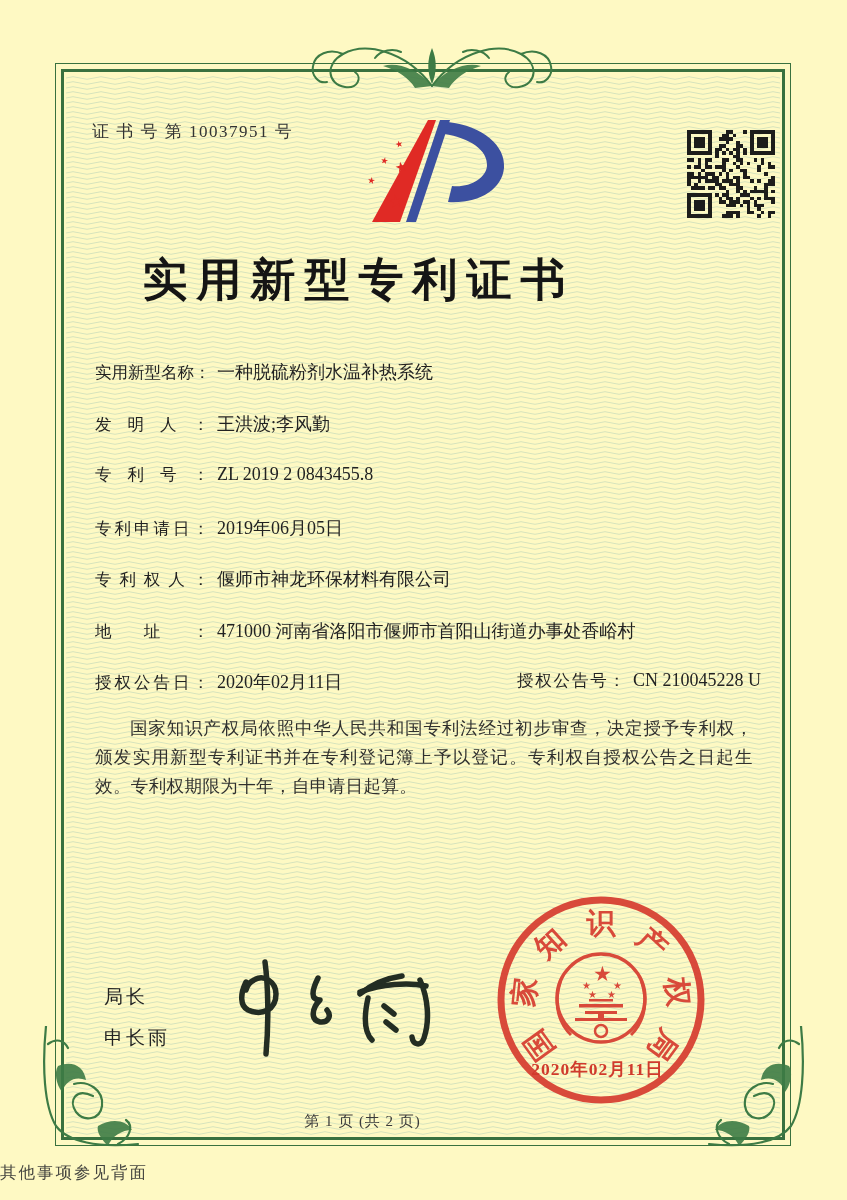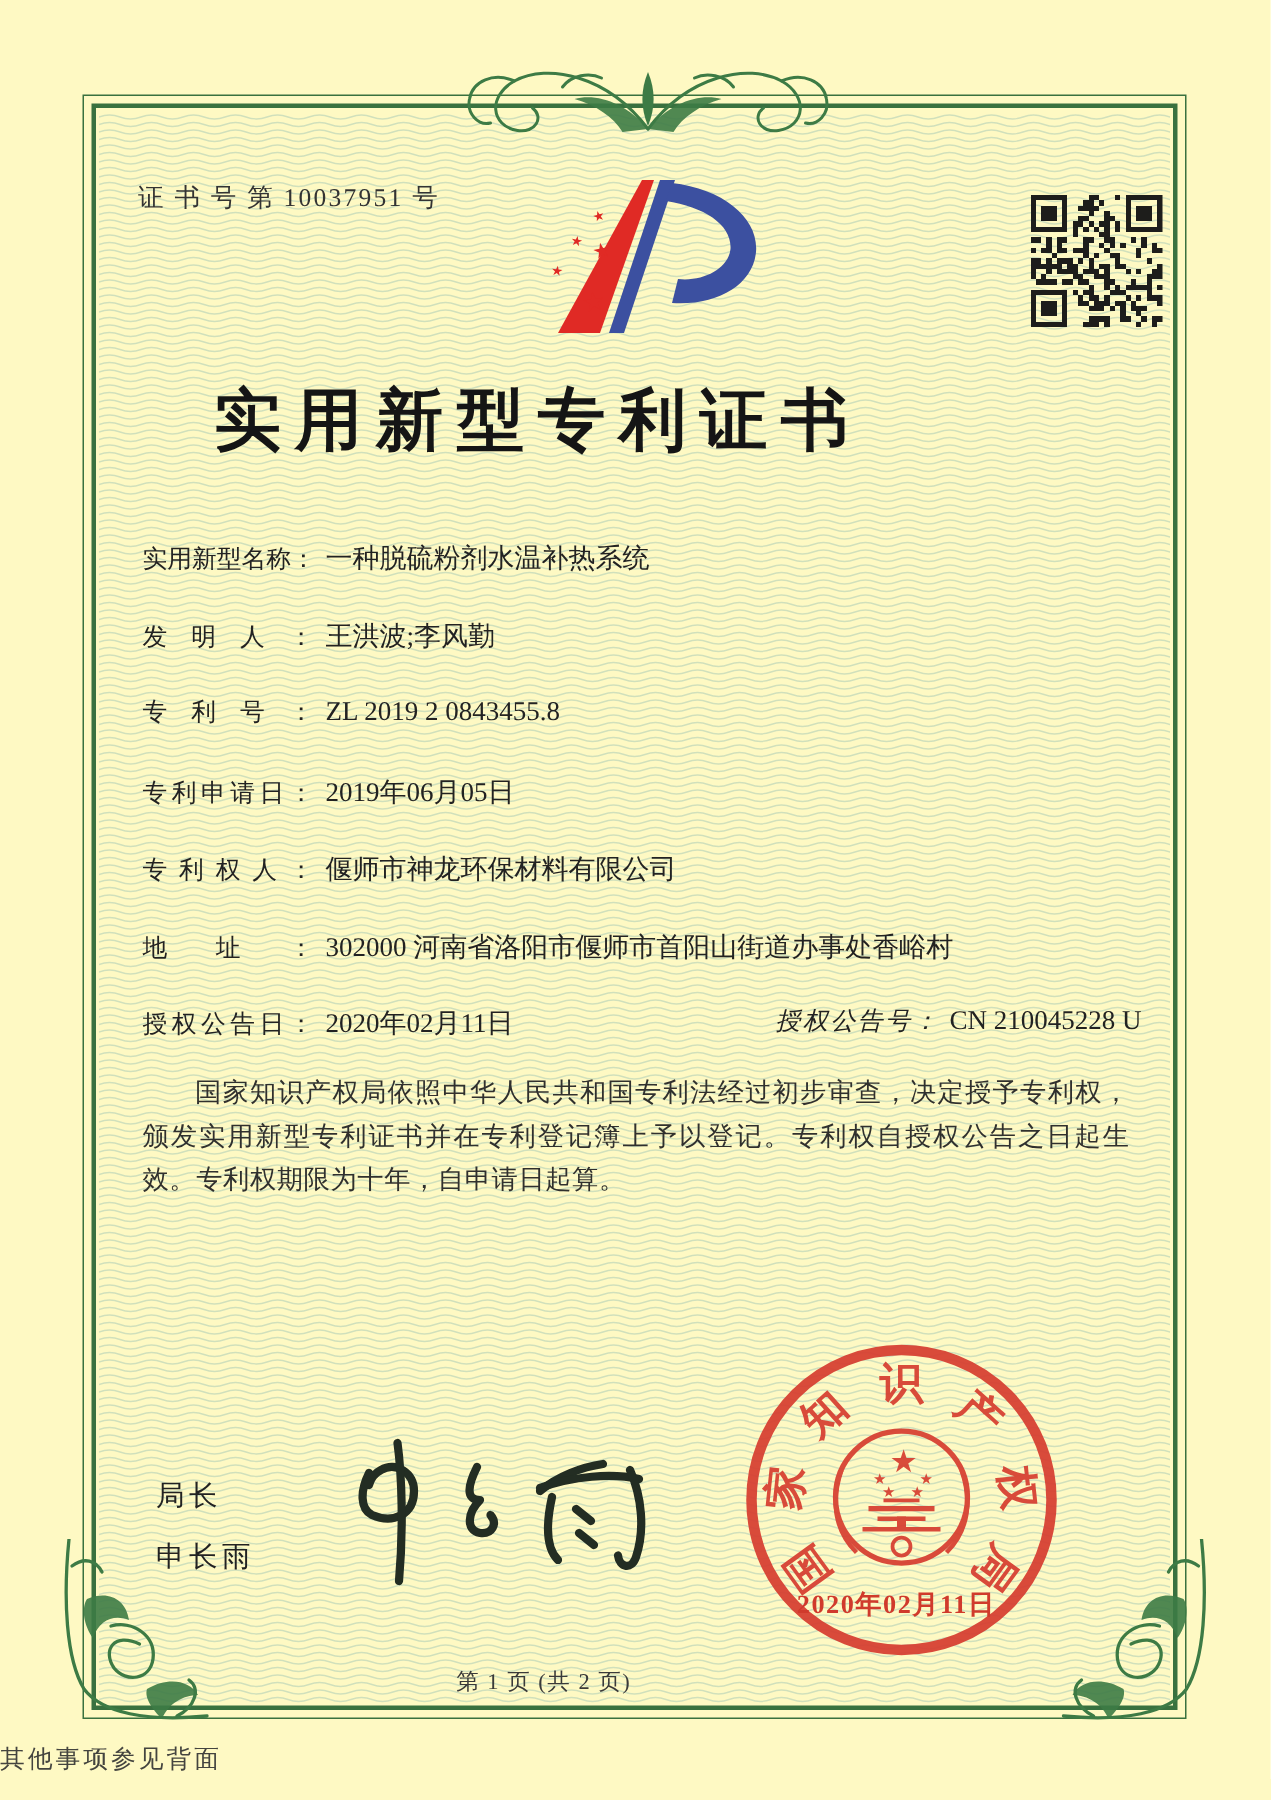--- a/index.html
+++ b/index.html
@@ -24,21 +24,21 @@
   .qr   { position:absolute; left:687px; top:130px; }
 
   .title { position:absolute; left:0; top:250px; width:717px; text-align:center;
            font-size:45px; font-weight:bold; letter-spacing:9px; color:#151515; }
 
   .field-row { position:absolute; left:95px; width:660px; font-size:18px; white-space:nowrap; }
   .field-label { display:inline-block; width:114px; font-size:16.5px;
                  text-align:justify; text-align-last:justify; vertical-align:baseline; color:#222; }
   .field-value { margin-left:8px; color:#222; }
   .grant-no-block { position:absolute; left:422px; top:0; }
-  .grant-no-block .field-label { width:108px;font-style:italic; }
+  .grant-no-block .field-label { width:108px; }
 
   .para { position:absolute; left:95px; width:658px; font-size:17.5px; line-height:29px;
           text-indent:2em; color:#30302e; letter-spacing:0.4px; text-align:justify; }
 
   .signer-title { position:absolute; left:104px; top:984px;  font-size:19px; letter-spacing:3px; color:#222; }
   .signer-name  { position:absolute; left:104px; top:1025px; font-size:19px; letter-spacing:3px; color:#222; }
   .signature { position:absolute; left:232px; top:950px; }
 
   .seal { position:absolute; left:486px; top:885px; }
   .seal-date { position:absolute; left:500px; top:1057px; width:195px; text-align:center;
@@ -629,21 +629,21 @@
   <div class="field-row" style="top:464px">
     <span class="field-label">专利号：</span><span class="field-value">ZL 2019 2 0843455.8</span>
   </div>
   <div class="field-row" style="top:516px">
     <span class="field-label">专利申请日：</span><span class="field-value">2019年06月05日</span>
   </div>
   <div class="field-row" style="top:567px">
     <span class="field-label">专利权人：</span><span class="field-value">偃师市神龙环保材料有限公司</span>
   </div>
   <div class="field-row" style="top:619px">
-    <span class="field-label">地址：</span><span class="field-value">302000 河南省洛阳市偃师市首阳山街道办事处香峪村</span>
+    <span class="field-label">地址：</span><span class="field-value">471000 河南省洛阳市偃师市首阳山街道办事处香峪村</span>
   </div>
   <div class="field-row" style="top:670px">
     <span class="field-label">授权公告日：</span><span class="field-value">2020年02月11日</span>
     <span class="grant-no-block">
       <span class="field-label">授权公告号：</span><span class="field-value">CN 210045228 U</span>
     </span>
   </div>
 
   <div class="para" style="top:714px">国家知识产权局依照中华人民共和国专利法经过初步审查，决定授予专利权，颁发实用新型专利证书并在专利登记簿上予以登记。专利权自授权公告之日起生效。专利权期限为十年，自申请日起算。</div>
 

